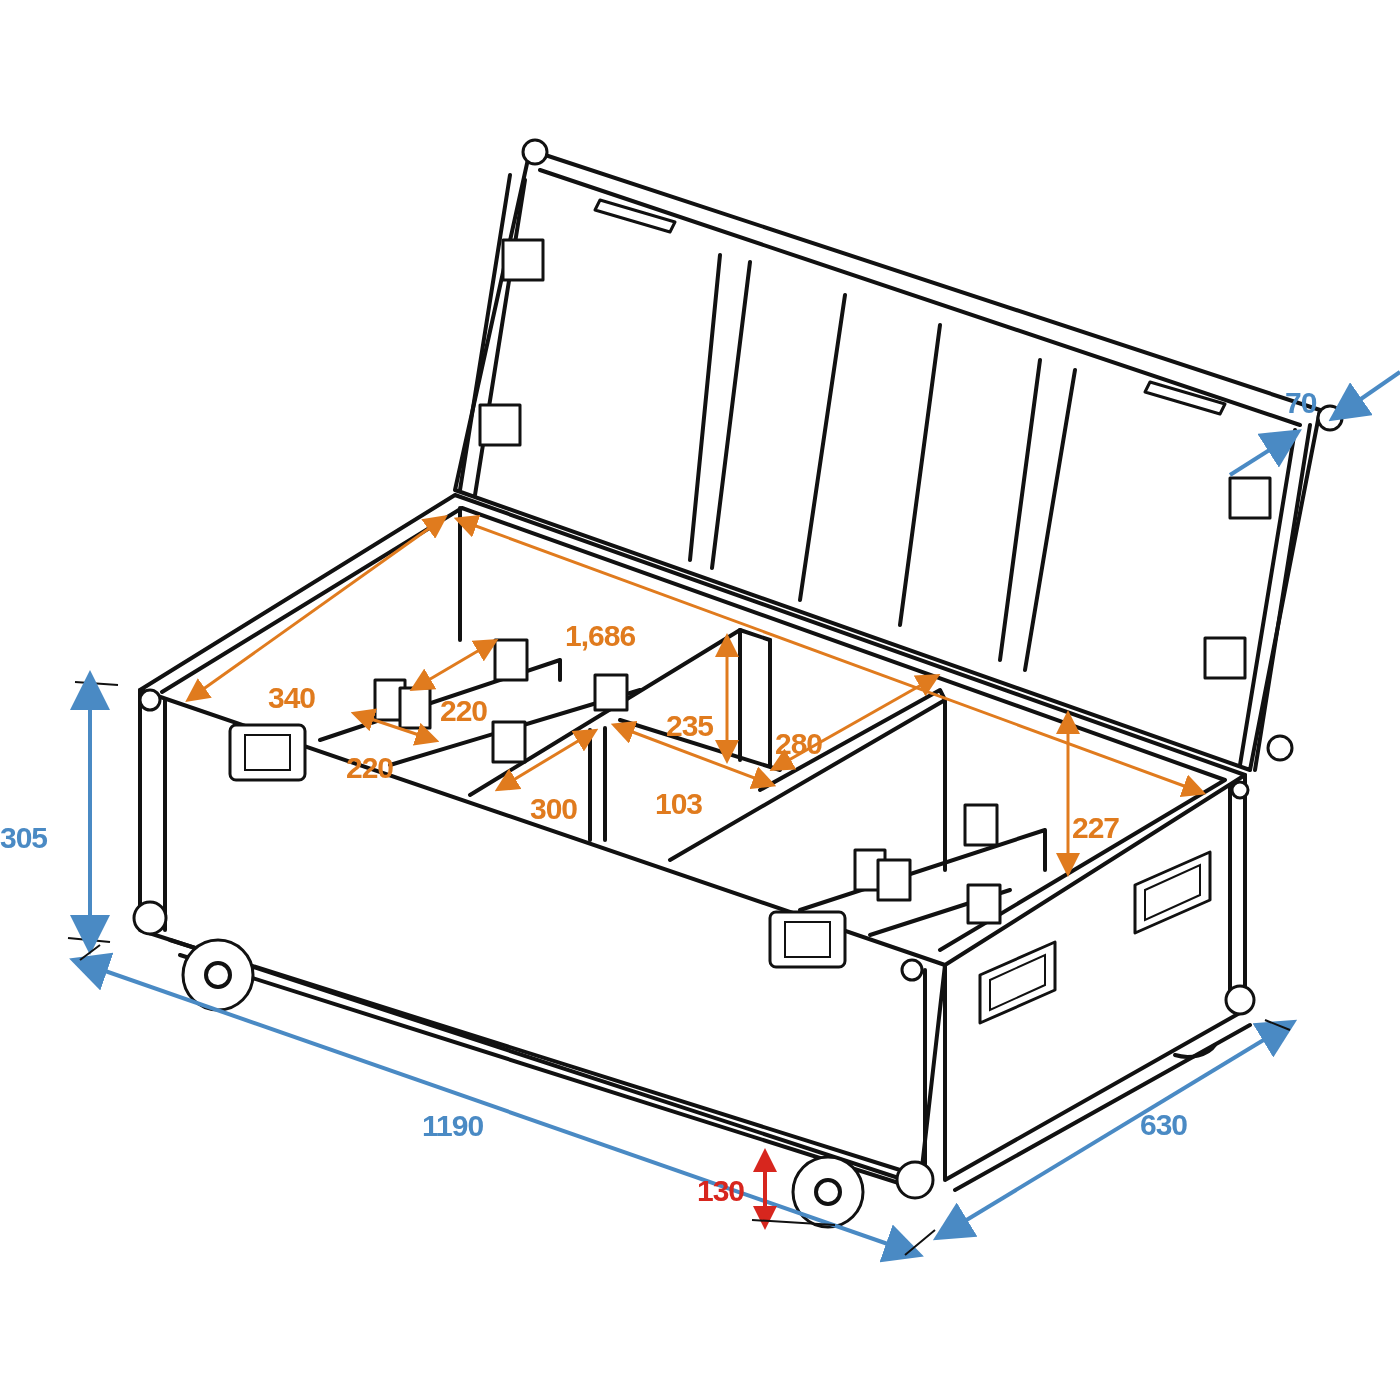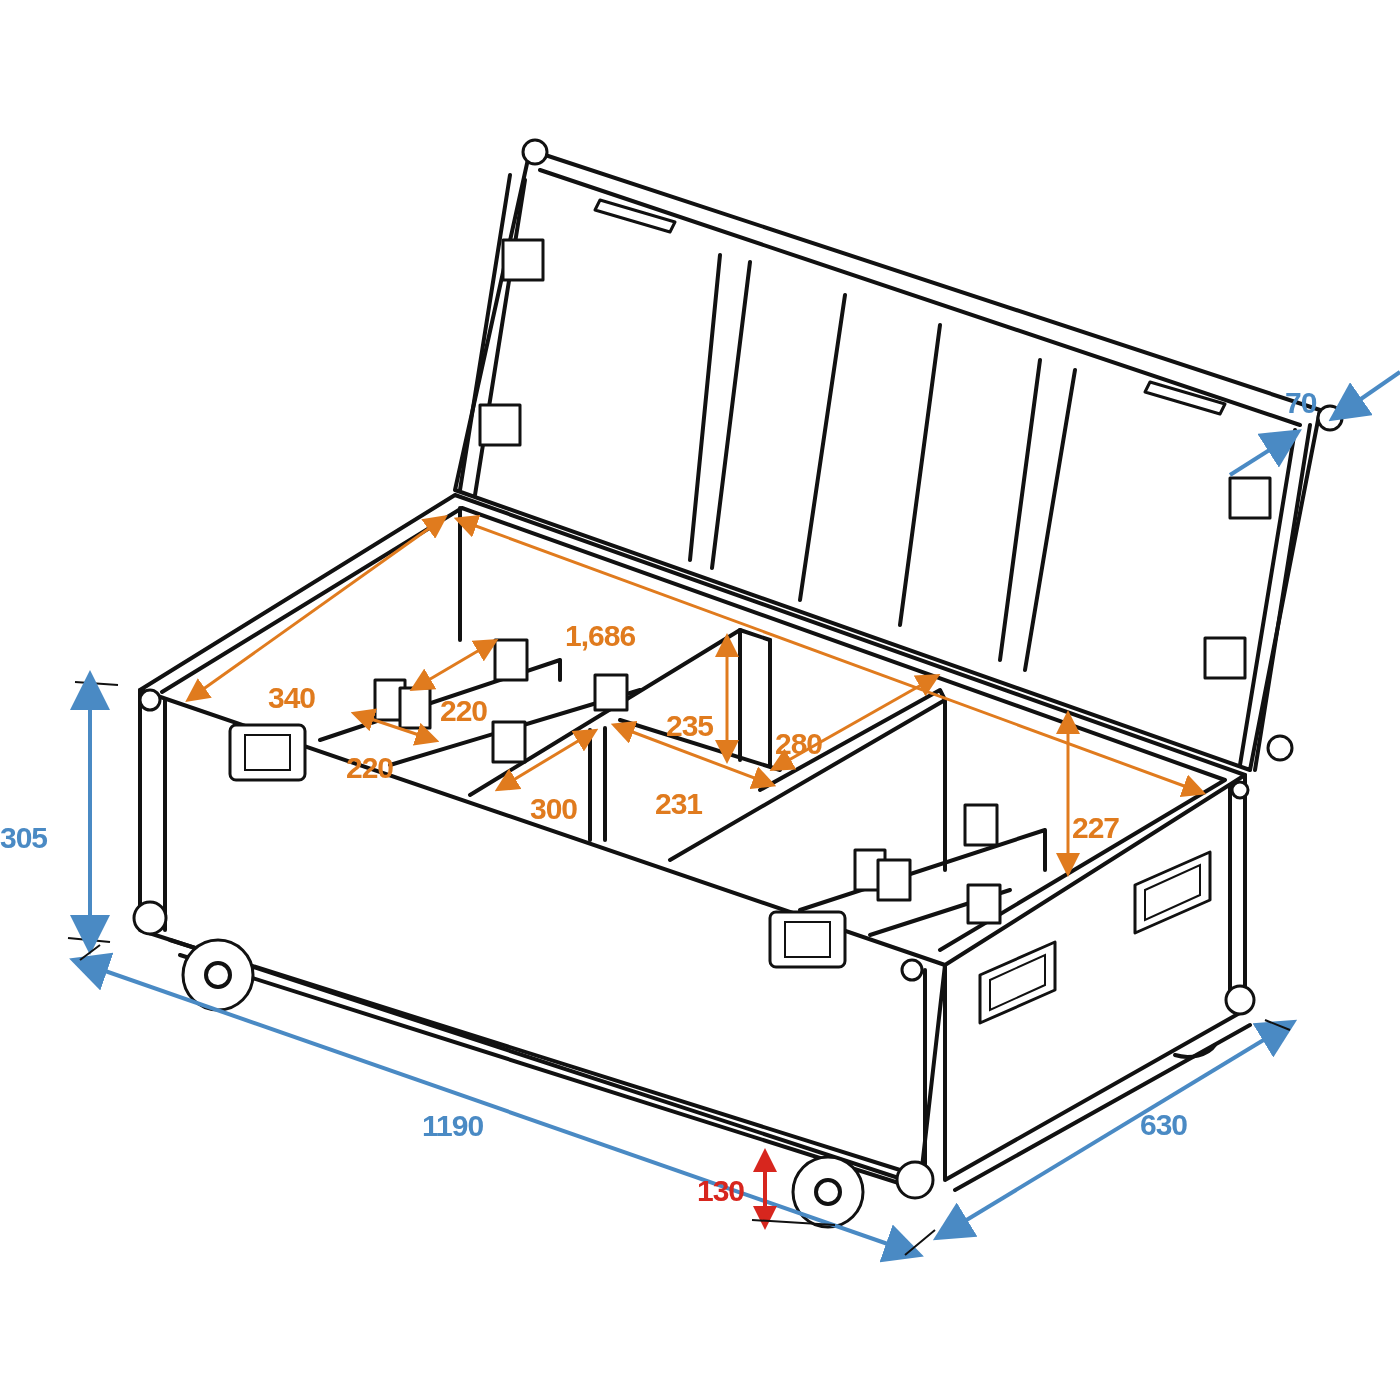--- a/index.html
+++ b/index.html
@@ -160,15 +160,15 @@
 <span class="lbl blue" style="left:1285px;top:362px;">70</span>
 <span class="lbl red" style="left:697px;top:1150px;">130</span>
 
 <span class="lbl orange" style="left:565px;top:595px;">1,686</span>
 <span class="lbl orange" style="left:268px;top:657px;">340</span>
 <span class="lbl orange" style="left:1072px;top:787px;">227</span>
 <span class="lbl orange" style="left:440px;top:670px;">220</span>
 <span class="lbl orange" style="left:346px;top:727px;">220</span>
 <span class="lbl orange" style="left:530px;top:768px;">300</span>
 <span class="lbl orange" style="left:666px;top:685px;">235</span>
-<span class="lbl orange" style="left:655px;top:763px;">231</span>
+<span class="lbl orange" style="left:655px;top:763px;">103</span>
 <span class="lbl orange" style="left:775px;top:703px;">280</span>
 </div>
 
 </body></html>

